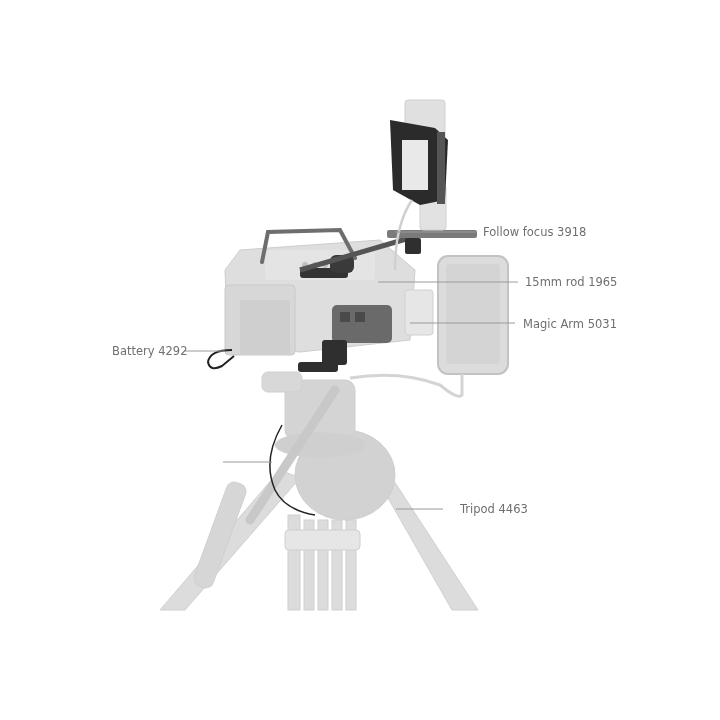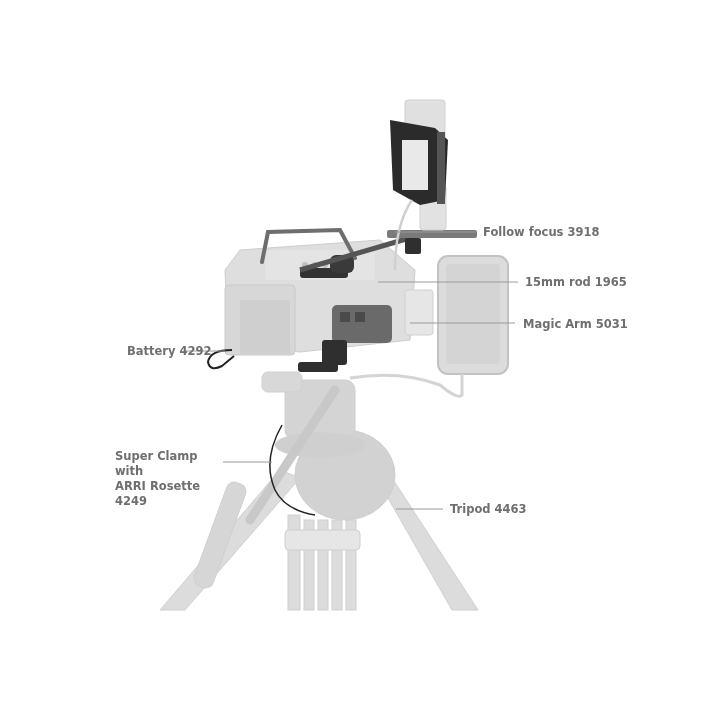--- a/index.html
+++ b/index.html
@@ -1,19 +1,19 @@
 <!DOCTYPE html>
 <html><head>
 <meta charset="utf-8">
 <style>
   html, body { margin: 0; padding: 0; background: #ffffff; }
   body { width: 720px; height: 720px; position: relative; overflow: hidden;
          font-family: "DejaVu Sans", "Liberation Sans", sans-serif; }
   .canvas { position: absolute; left: 0; top: 0; width: 720px; height: 720px; }
-  .callout-label { position: absolute; font-size: 11.5px; color: #6f6f6f; line-height: 15px; white-space: nowrap; font-weight: bold; }
+  .callout-label { position: absolute; font-size: 11.5px; color: #6f6f6f; line-height: 15px; white-space: nowrap; }
   .callout-label.multiline { white-space: normal; }
   svg { position: absolute; left: 0; top: 0; }
 </style>
 </head>
 <body>
 
 <div class="canvas">
   <svg width="720" height="720" viewBox="0 0 720 720">
 
     <g fill="#dcdcdc" stroke="#cfcfcf" stroke-width="1">
@@ -90,19 +90,15 @@
       <line x1="410" y1="323" x2="515" y2="323"></line>
       <line x1="184" y1="351" x2="225" y2="351"></line>
       <line x1="223" y1="462" x2="272" y2="462"></line>
       <line x1="396" y1="509" x2="443" y2="509"></line>
     </g>
   </svg>
 
   <div class="callout-label" style="left:483px; top:225px;">Follow focus 3918</div>
   <div class="callout-label" style="left:525px; top:275px;">15mm rod 1965</div>
   <div class="callout-label" style="left:523px; top:317px;">Magic Arm 5031</div>
-  <div class="callout-label" style="left:112px; top:344px;margin-left:15px;">Battery 4292</div>
-  <div class="callout-label multiline" style="left:115px; top:449px; width:110px;">
-    <div>Super Clamp with</div>
-    <div>ARRI Rosette 4249</div>
-  </div>
-  <div class="callout-label" style="left:450px; top:502px;">Tripod 4463</div>
+  <div class="callout-label" style="left:112px; top:344px;">Battery 4292</div>
+  <div class="callout-label" style="left:460px; top:502px;">Tripod 4463</div>
 </div>
 
 </body></html>

